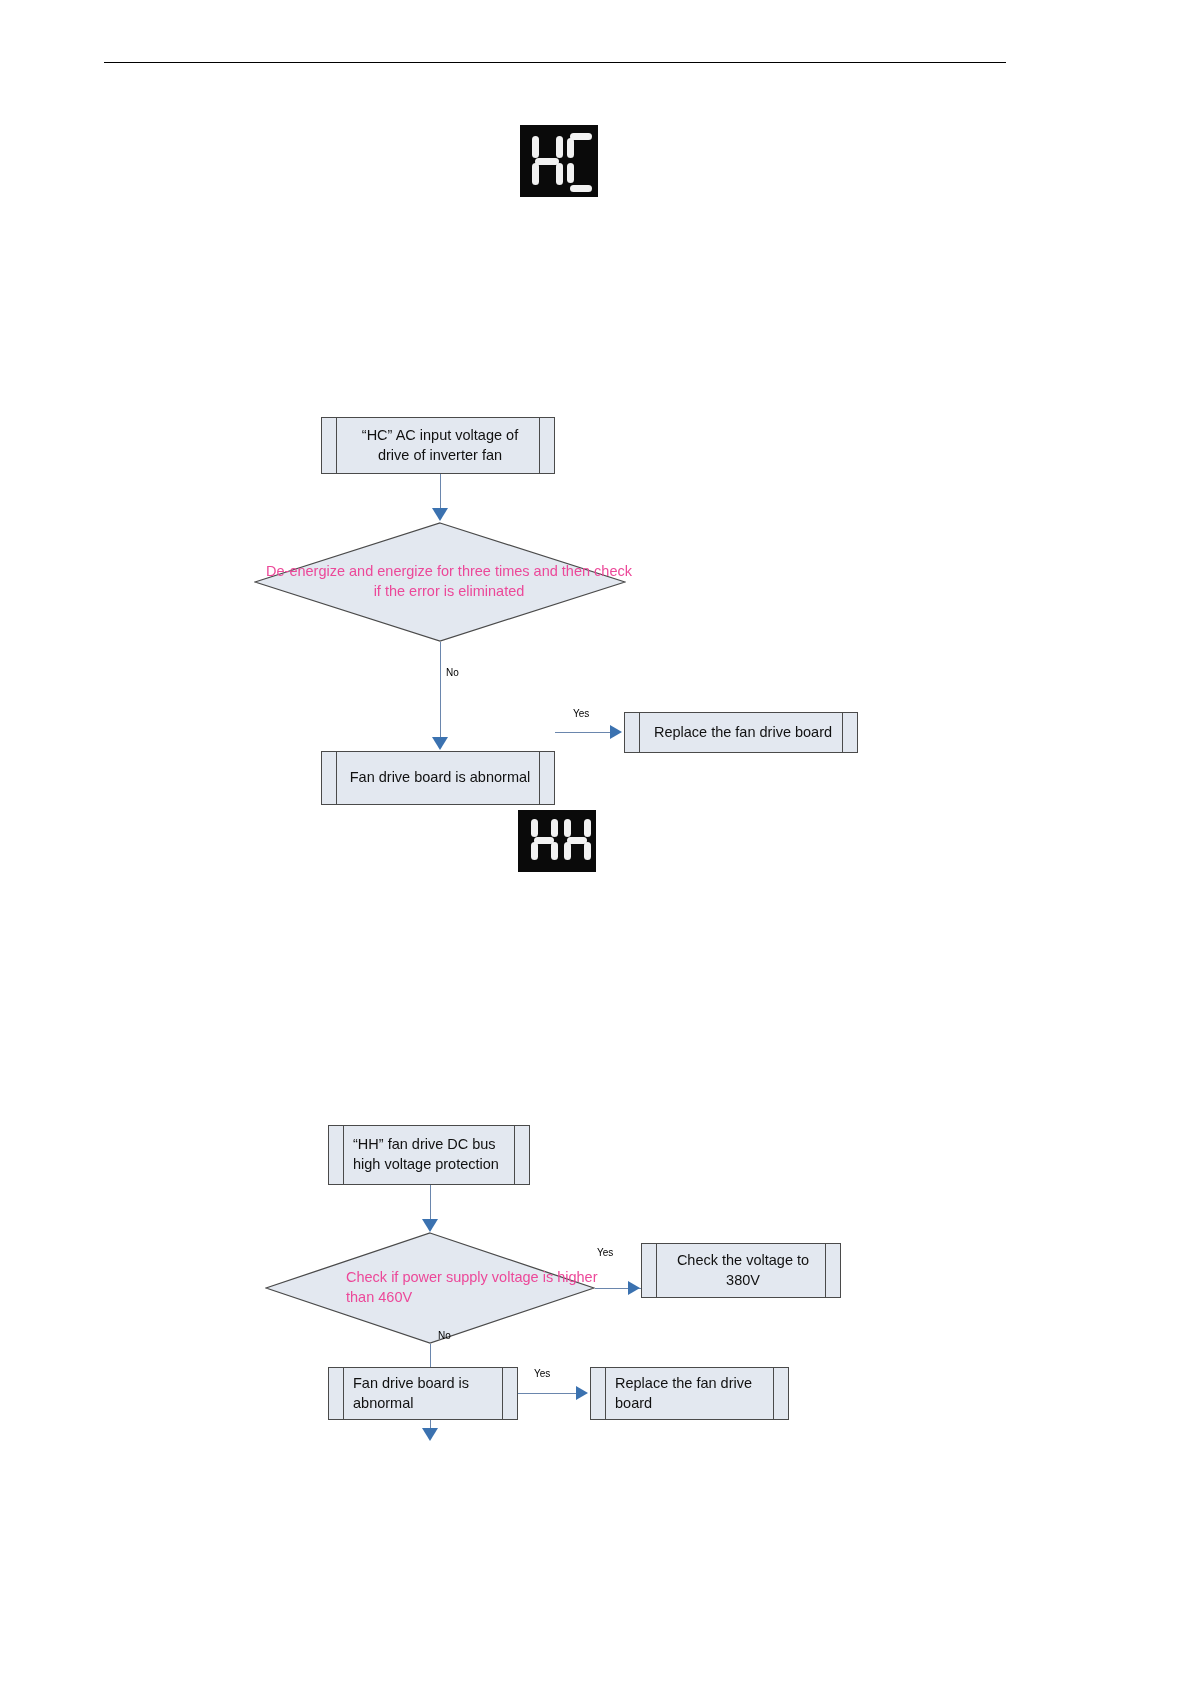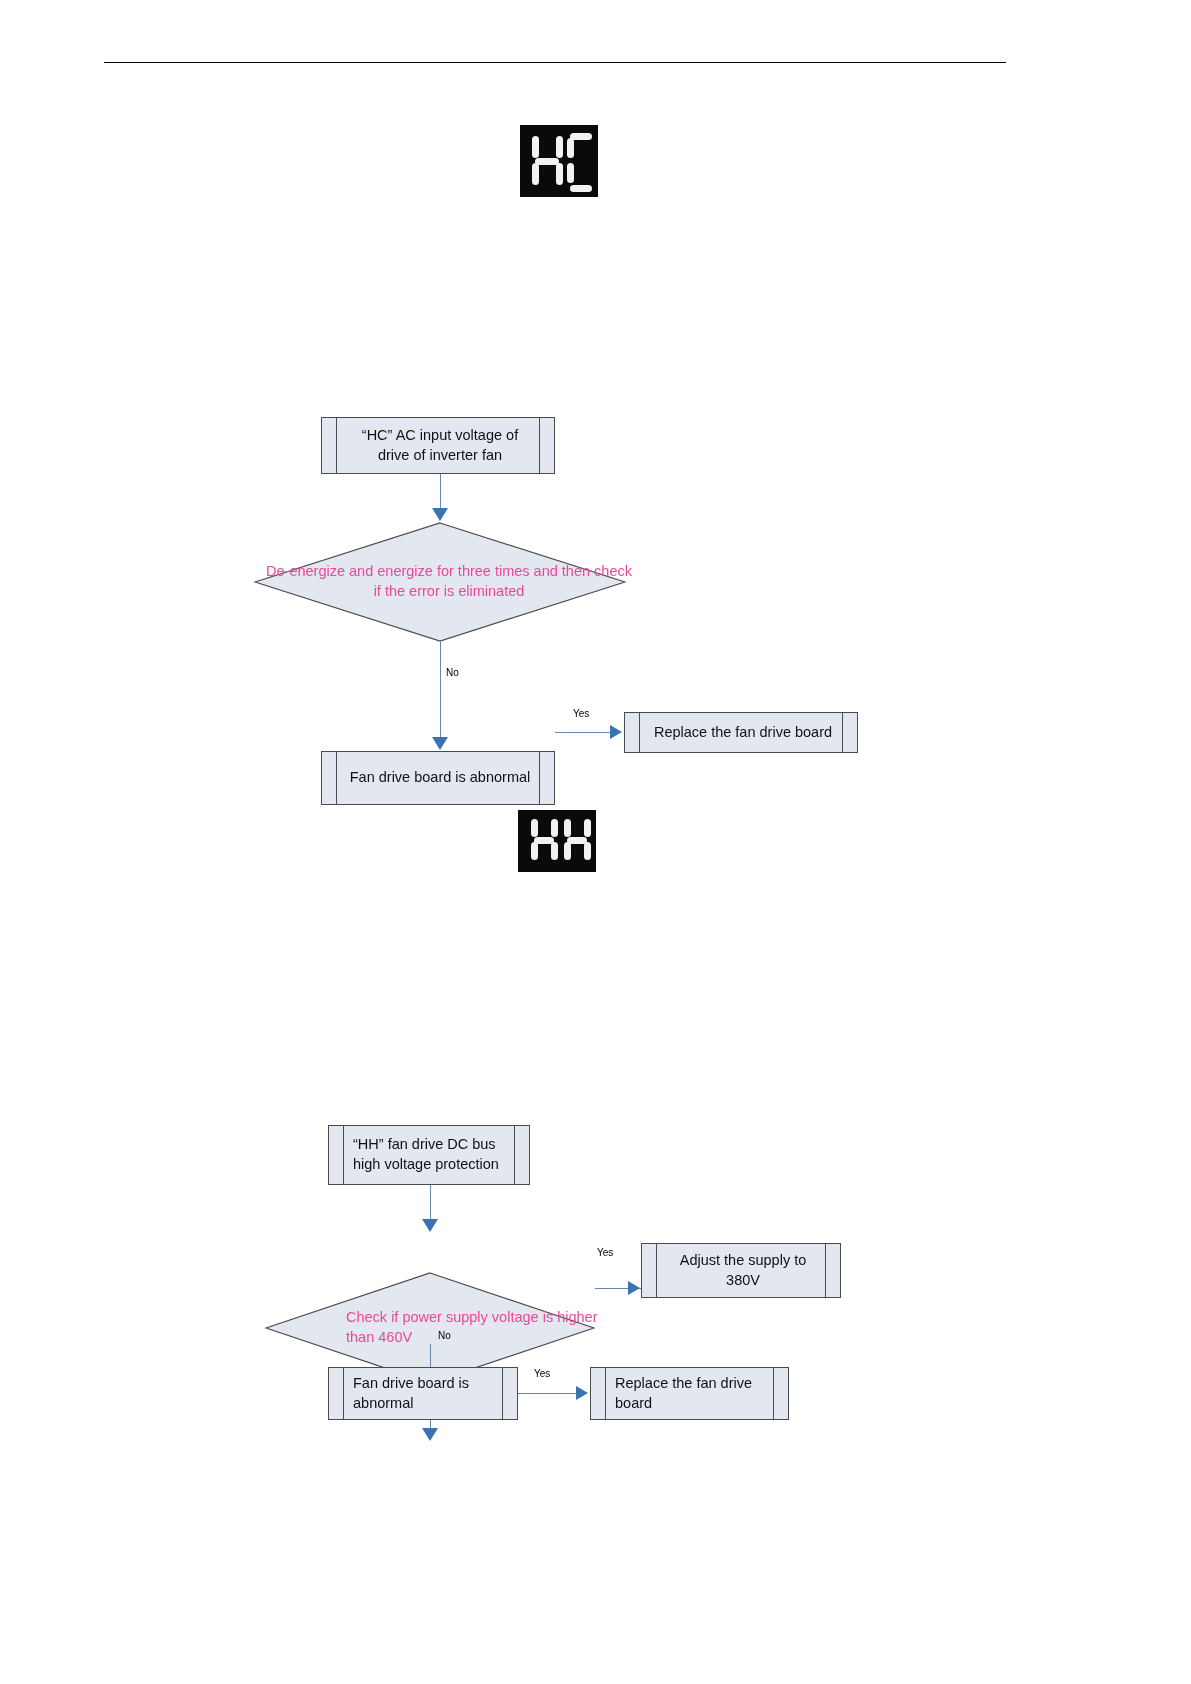--- a/index.html
+++ b/index.html
@@ -158,35 +158,35 @@
 
   <div class="node left" style="left:328px;top:1125px;width:202px;height:60px;">
     <span class="strip-l"></span>
     <span class="strip-r"></span>
     <span class="ntext">“HH” fan drive DC bus high voltage protection</span>
   </div>
 
   <div class="vline" style="left:430px;top:1185px;height:36px;"></div>
   <div class="arrow-down" style="left:422px;top:1219px;"></div>
 
-  <div class="diamond left" style="left:265px;top:1272px;width:330px;height:112px;">
+  <div class="diamond left" style="left:265px;top:1232px;width:330px;height:112px;">
     <svg width="330" height="112" viewBox="0 0 330 112">
       <polygon points="165,1 329,56 165,111 1,56" fill="#e3e8f0" stroke="#4a4a4a" stroke-width="1.3"></polygon>
     </svg>
     <div class="dtext">Check if power supply voltage is higher than 460V</div>
   </div>
 
   <div class="hline" style="left:595px;top:1288px;width:48px;"></div>
   <div class="arrow-right" style="left:628px;top:1281px;"></div>
   <div class="elabel" style="left:597px;top:1247px;">Yes</div>
 
   <div class="node center" style="left:641px;top:1243px;width:200px;height:55px;">
     <span class="strip-l"></span>
     <span class="strip-r"></span>
-    <span class="ntext">Adjust the supply to 380V</span>
+    <span class="ntext">Check the voltage to 380V</span>
   </div>
 
   <div class="vline" style="left:430px;top:1344px;height:84px;"></div>
   <div class="arrow-down" style="left:422px;top:1428px;"></div>
   <div class="elabel" style="left:438px;top:1330px;">No</div>
 
   <div class="node left" style="left:328px;top:1367px;width:190px;height:53px;">
     <span class="strip-l"></span>
     <span class="strip-r"></span>
     <span class="ntext">Fan drive board is abnormal</span>

